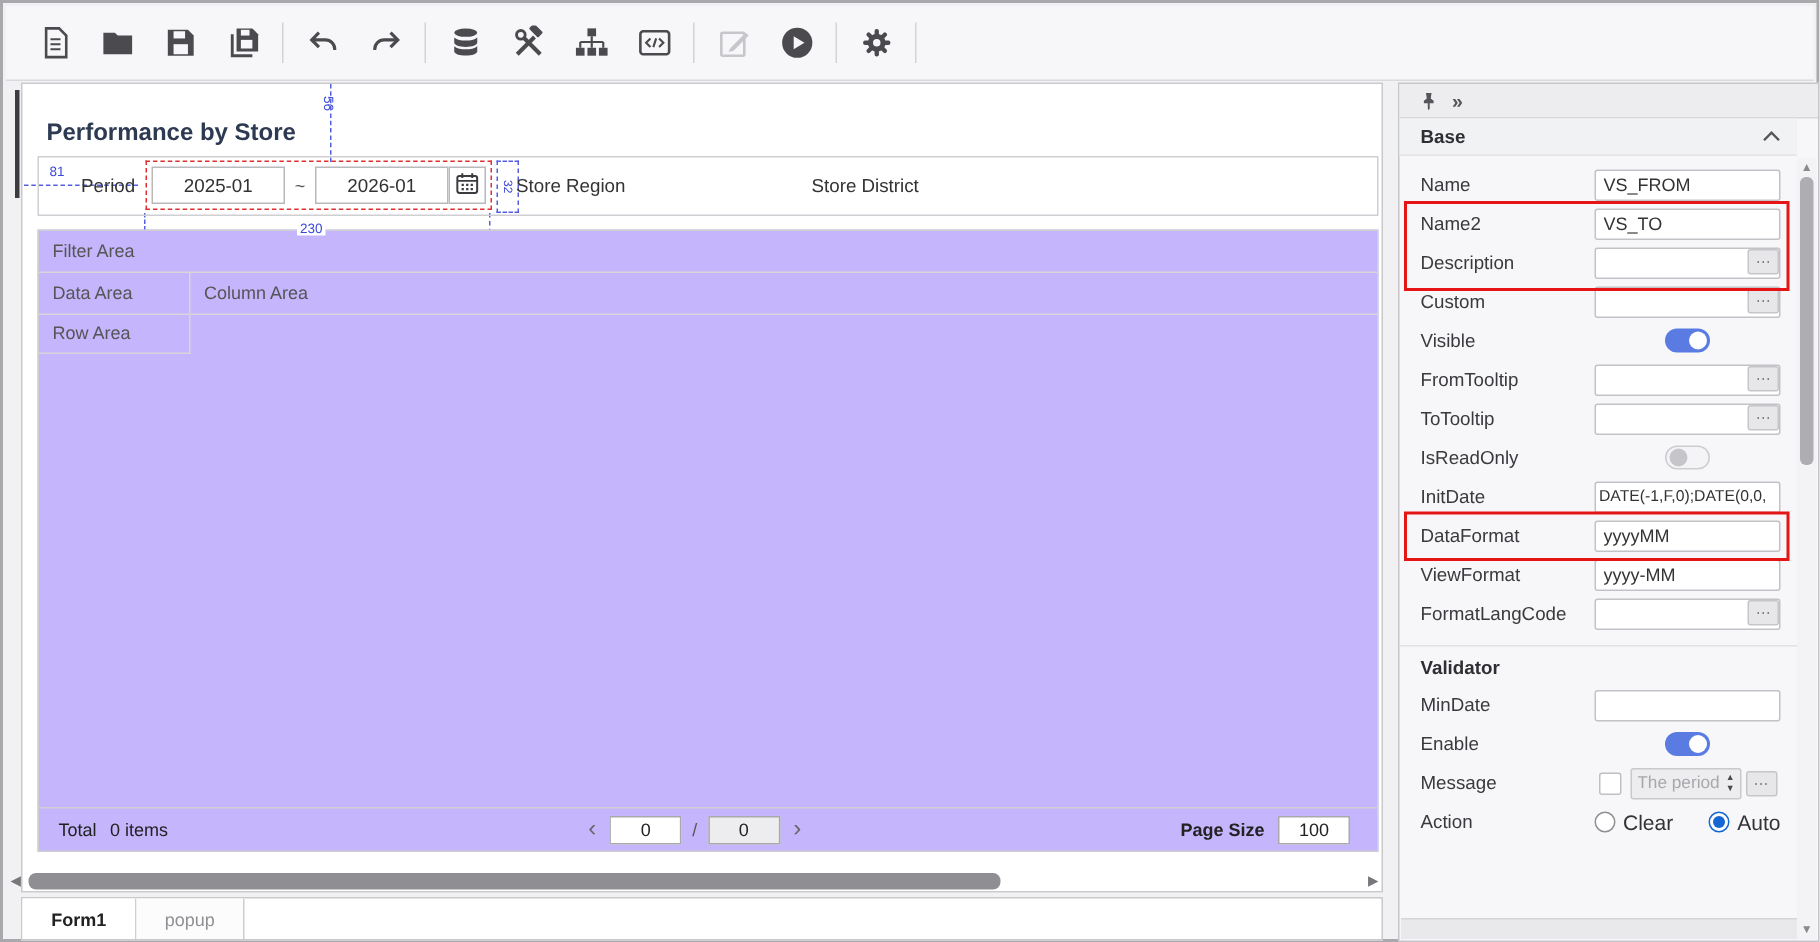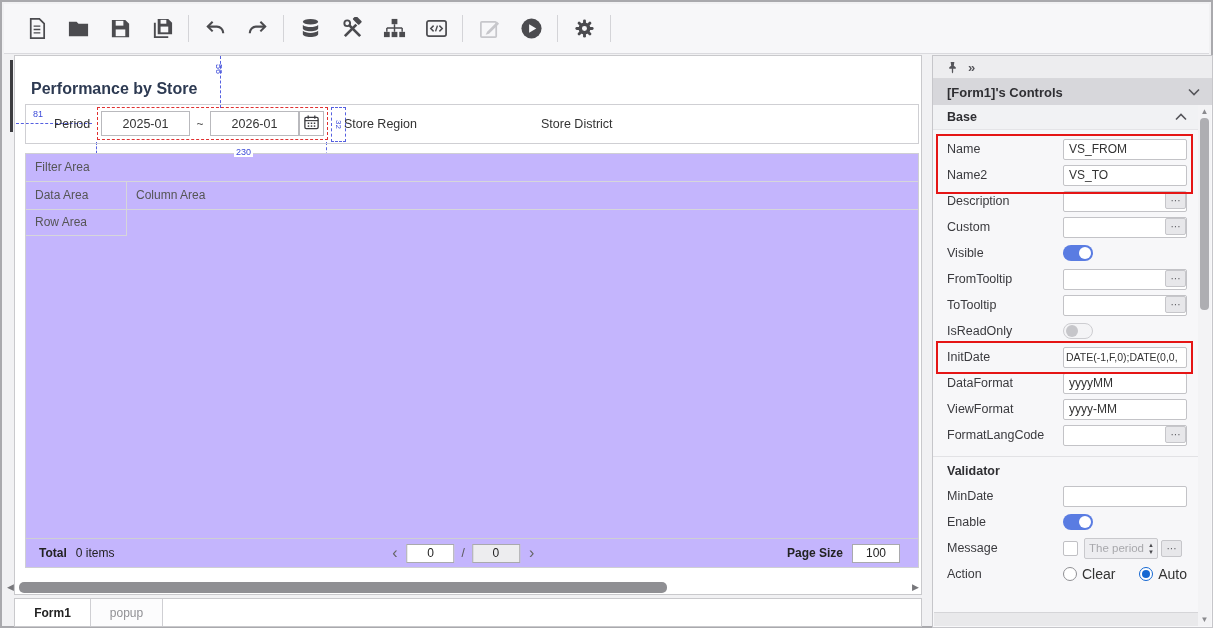--- a/index.html
+++ b/index.html
@@ -32,30 +32,30 @@
   .store-district{position:absolute;left:515px;top:0;height:38px;line-height:38px;font-size:12.5px;color:#333;}
 
   .m-blue{color:#3b4ad8;font-size:9px;}
   .vguide{position:absolute;left:205px;top:0;height:52px;border-left:1px dashed #5560e0;}
   .vguide-label{position:absolute;left:199px;top:8px;transform:rotate(90deg);}
   .mleft-label{position:absolute;left:7px;top:53px;margin-left:11px;}
   .mleft-line{position:absolute;left:1px;top:67px;width:76px;border-top:1px dashed #5560e0;}
   .mbr-l{position:absolute;left:81px;top:86px;height:16px;border-left:1px dashed #5560e0;}
   .mbr-r{position:absolute;left:311px;top:86px;height:24px;border-left:1px dashed #5560e0;}
   .mbr-h{position:absolute;left:81px;top:100px;width:230px;border-top:1px dashed #5560e0;}
-  .mbr-label{position:absolute;left:183px;top:91px;background:#fff;padding:0 2px;z-index:2;margin-left:36px;}
+  .mbr-label{position:absolute;left:183px;top:91px;background:#fff;padding:0 2px;z-index:2;}
 
   .grid-box{position:absolute;left:10px;top:97px;width:894px;height:415px;border:1px solid #cfcfd3;box-sizing:border-box;background:#c4b5fd;}
   .g-filter{height:27px;line-height:27px;border-bottom:1px solid #d6d6da;padding-left:9px;font-size:12px;color:#555;}
   .g-mid{height:27px;border-bottom:1px solid #d6d6da;display:flex;}
   .g-data{width:101px;border-right:1px solid #d6d6da;line-height:26px;padding-left:9px;font-size:12px;color:#555;box-sizing:border-box;}
   .g-col{line-height:26px;padding-left:9px;font-size:12px;color:#555;}
   .g-rowarea{width:101px;height:26px;border-right:1px solid #d6d6da;border-bottom:1px solid #d6d6da;line-height:25px;padding-left:9px;font-size:12px;color:#555;box-sizing:border-box;}
   .g-footer{position:absolute;bottom:0;left:0;right:0;height:28px;border-top:1px solid #cfcfd3;display:flex;align-items:center;font-size:12px;color:#222;}
-  .f-total{padding-left:13px;font-weight:700;}
+  .f-total{padding-left:13px;font-weight:400;}
   .f-items{padding-left:9px;}
   .f-pager{position:absolute;left:50%;transform:translateX(-56%);display:flex;align-items:center;gap:7px;}
   .f-chevron{font-size:16px;color:#666;background:none;border:none;padding:0 2px;cursor:pointer;line-height:18px;}
   .f-input{width:48px;height:19px;border:1px solid #a9a9ad;text-align:center;font-size:12px;box-sizing:border-box;font-family:inherit;background:#fff;color:#222;}
   .f-input.gray{background:#ededef;}
   .f-slash{color:#555;}
   .f-right{position:absolute;right:18px;display:flex;align-items:center;gap:9px;}
   .f-psize-label{font-weight:600;}
 
   .hscroll{position:absolute;left:5px;top:579px;width:912px;height:13px;}
@@ -73,21 +73,21 @@
   .panel{position:absolute;left:930px;top:53px;width:281px;height:573px;background:#f7f7f9;border:1px solid #c6c6ca;box-sizing:border-box;}
   .minibar{height:22px;background:#ededef;border-bottom:1px solid #d8d8db;display:flex;align-items:center;padding-left:13px;gap:9px;color:#55555a;}
   .minibar .pin svg{width:13px;height:13px;display:block;}
   .minibar .dbl{font-size:13px;font-weight:bold;line-height:13px;cursor:pointer;}
   .ctl-header{height:26px;background:#d7d7db;display:flex;align-items:center;padding:0 12px 0 14px;font-size:13px;font-weight:bold;color:#2f2f33;box-sizing:border-box;}
   .ctl-header svg,.sec-header svg{margin-left:auto;width:12px;height:8px;display:block;}
   .sec-header{height:25px;width:calc(100% - 14px);background:#f1f2f4;border-bottom:1px solid #e4e4e7;display:flex;align-items:center;padding:0 11px 0 14px;font-size:12.5px;font-weight:bold;color:#2f2f33;box-sizing:border-box;cursor:pointer;}
   .panel-body{margin-top:6px;width:calc(100% - 14px);}
   .prow{height:26px;display:flex;align-items:center;padding:0 11px 0 14px;box-sizing:border-box;}
   .plabel{flex:1;font-size:12.5px;color:#3a3a3e;}
-  .pctrl{width:124px;flex-shrink:0;display:flex;justify-content:flex-start;align-items:center;}
+  .pctrl{width:124px;flex-shrink:0;display:flex;justify-content:center;align-items:center;}
   .pinput{width:124px;height:21px;border:1px solid #c3c3c7;border-radius:2px;background:#fff;font-size:12px;color:#333;padding:0 5px;box-sizing:border-box;font-family:inherit;}
   .pinput.small{font-size:10.5px;padding:0 2px;}
   .iwrap{position:relative;width:124px;height:21px;}
   .iwrap .pinput{width:124px;}
   .ellipsis-btn{position:absolute;right:1px;top:1px;width:21px;height:17px;background:#e7e7ea;border:1px solid #c6c6ca;border-radius:2px;font-size:10px;line-height:13px;color:#55555a;text-align:center;padding:0;cursor:pointer;}
   .toggle{width:30px;height:16px;border-radius:9px;position:relative;cursor:pointer;box-sizing:border-box;}
   .toggle.on{background:#5a7ce2;}
   .toggle.on .knob{position:absolute;right:2px;top:2px;width:12px;height:12px;border-radius:50%;background:#fff;}
   .toggle.off{background:#f4f4f6;border:1px solid #cdcdd1;}
   .toggle.off .knob{position:absolute;left:2px;top:1px;width:12px;height:12px;border-radius:50%;background:#c6c6ca;}
@@ -336,26 +336,20 @@
 
   <div class="panel">
     <div class="minibar">
       <span class="pin">
           <svg viewBox="0 0 14 14">
             <path d="M5 1h4l-.6 4 2.1 1.6V8.4H7.7v3.8L7 13.4l-.7-1.2V8.4H3.5V6.6L5.6 5z" fill="#55555a"></path>
           </svg>
         </span>
       <span class="dbl">»</span>
     </div>
-    <div class="ctl-header">
-      <span>[Form1]'s Controls</span>
-      <svg viewBox="0 0 12 8">
-          <path d="m1 1.5 5 5 5-5" fill="none" stroke="#55555a" stroke-width="1.6"></path>
-        </svg>
-    </div>
     <div class="sec-header">
       <span>Base</span>
       <svg viewBox="0 0 12 8">
           <path d="m1 6.5 5-5 5 5" fill="none" stroke="#55555a" stroke-width="1.6"></path>
         </svg>
     </div>
 
     <div class="panel-body">
       <div class="prow">
         <span class="plabel">Name</span>

